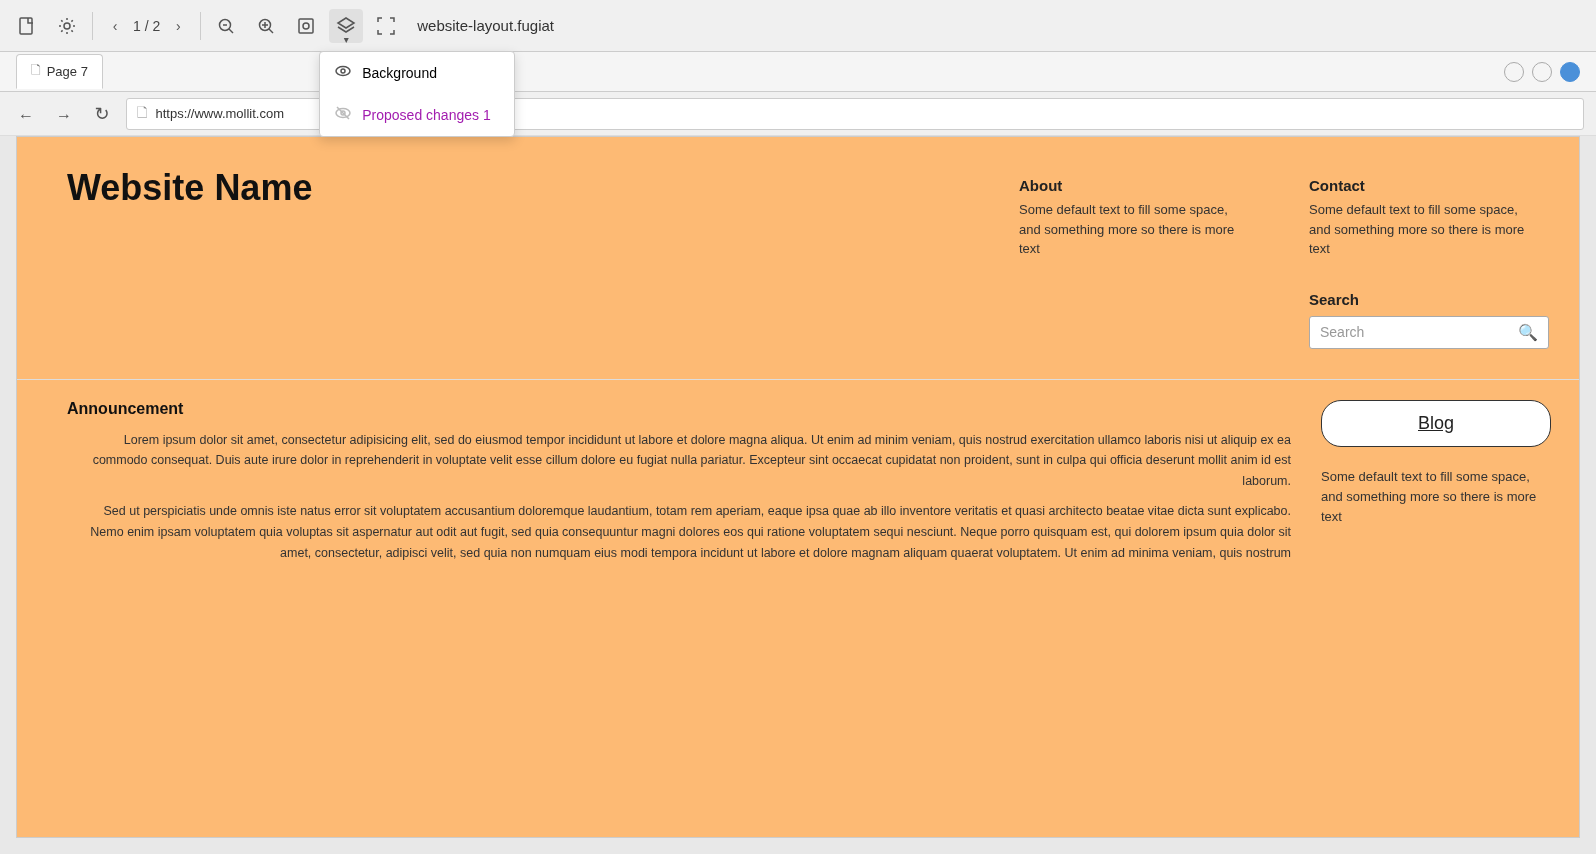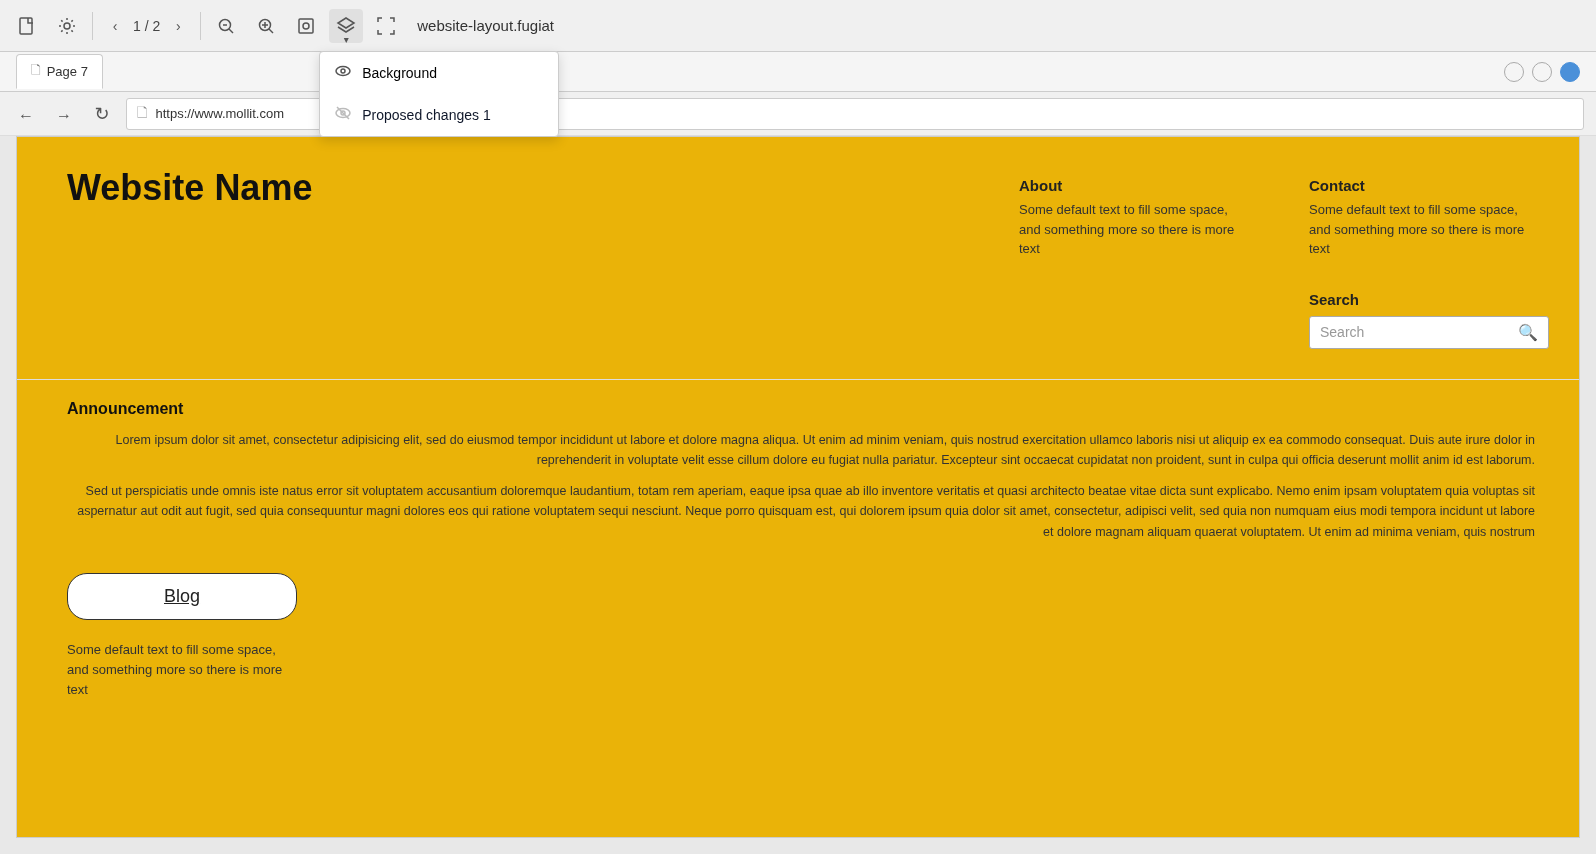--- a/index.html
+++ b/index.html
@@ -47,34 +47,34 @@
       position: relative;
     }
     .layer-dropdown {
       position: absolute;
       top: 42px;
       left: -10px;
       background: white;
       border: 1px solid #ccc;
       border-radius: 4px;
       box-shadow: 0 4px 12px rgba(0,0,0,0.15);
-      width: 240px;
+      width: 196px;
       z-index: 100;
     }
     .layer-item {
       display: flex;
       align-items: center;
       padding: 10px 14px;
       gap: 10px;
       cursor: pointer;
       font-size: 14px;
     }
     .layer-item-icon { font-size: 16px; }
     .layer-item-label { }
-    .layer-item.disabled { color: #0f172a; cursor: default; }
+    .layer-item.disabled { color: #a21caf; cursor: default; }
 
     
     .canvas-wrapper {
       display: flex;
       flex-direction: column;
       height: calc(100vh - 52px);
       overflow: hidden;
     }
 
     
@@ -141,21 +141,21 @@
       border-radius: 3px;
       padding: 4px 10px;
       gap: 8px;
     }
     .address-icon { color: #888; font-size: 13px; }
     .address-text { font-size: 13px; color: #333; }
 
     
     .page-content {
       flex: 1;
-      background: #eab308;
+      background: #fdba74;
       border: 1px solid #ccc;
       margin: 0 16px 16px 16px;
       overflow-y: auto;
     }
 
     
     .site-header {
       display: flex;
       padding: 30px 30px 30px 50px;
       border-bottom: 1px solid #ddd;
@@ -202,23 +202,22 @@
       padding: 6px 10px;
       width: 240px;
       background: white;
     }
     .search-input-text { flex: 1; font-size: 14px; color: #999; }
     .search-btn { font-size: 16px; color: #5599dd; cursor: pointer; }
 
     
     .site-body {
       display: flex;
-      padding: 20px 44px 20px 50px;
+      padding: 20px 28px 20px 50px;
       gap: 30px;
-      flex-direction: column;
     }
     .announcement-section { flex: 1; }
     .announcement-title {
       font-size: 16px;
       font-weight: bold;
       color: #111;
       margin-bottom: 12px;
     }
     .announcement-text {
       font-size: 12.5px;

